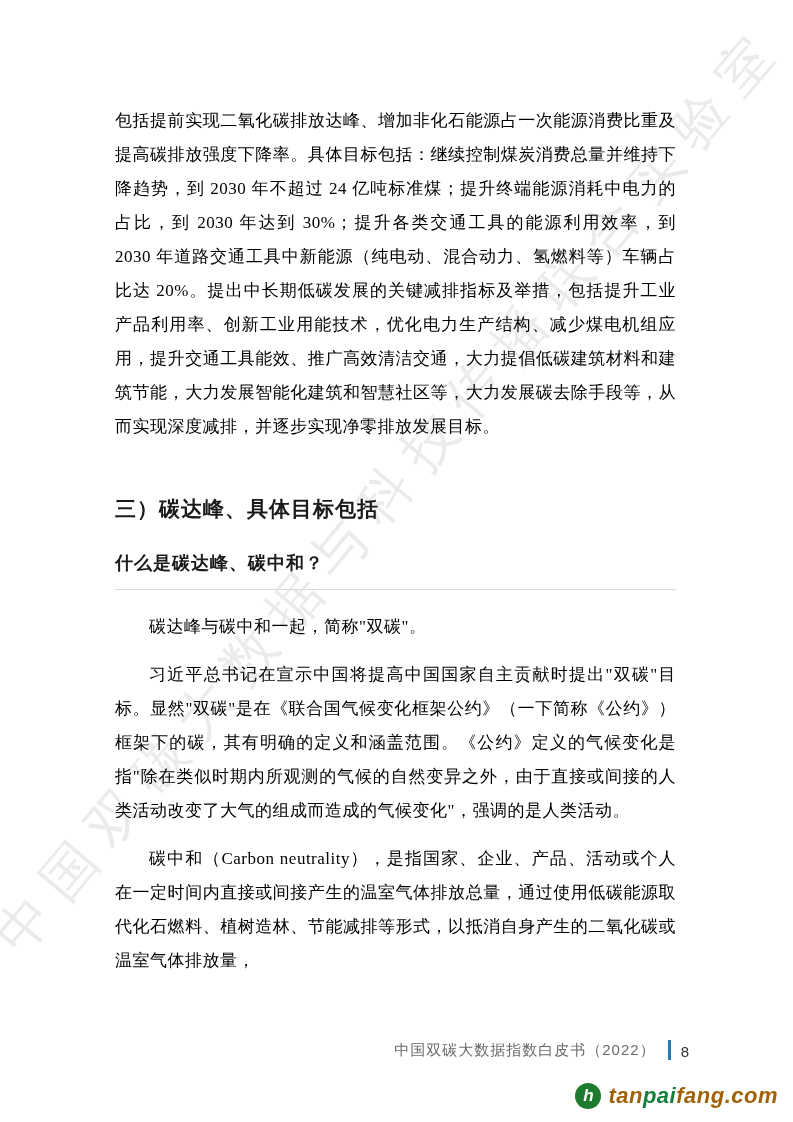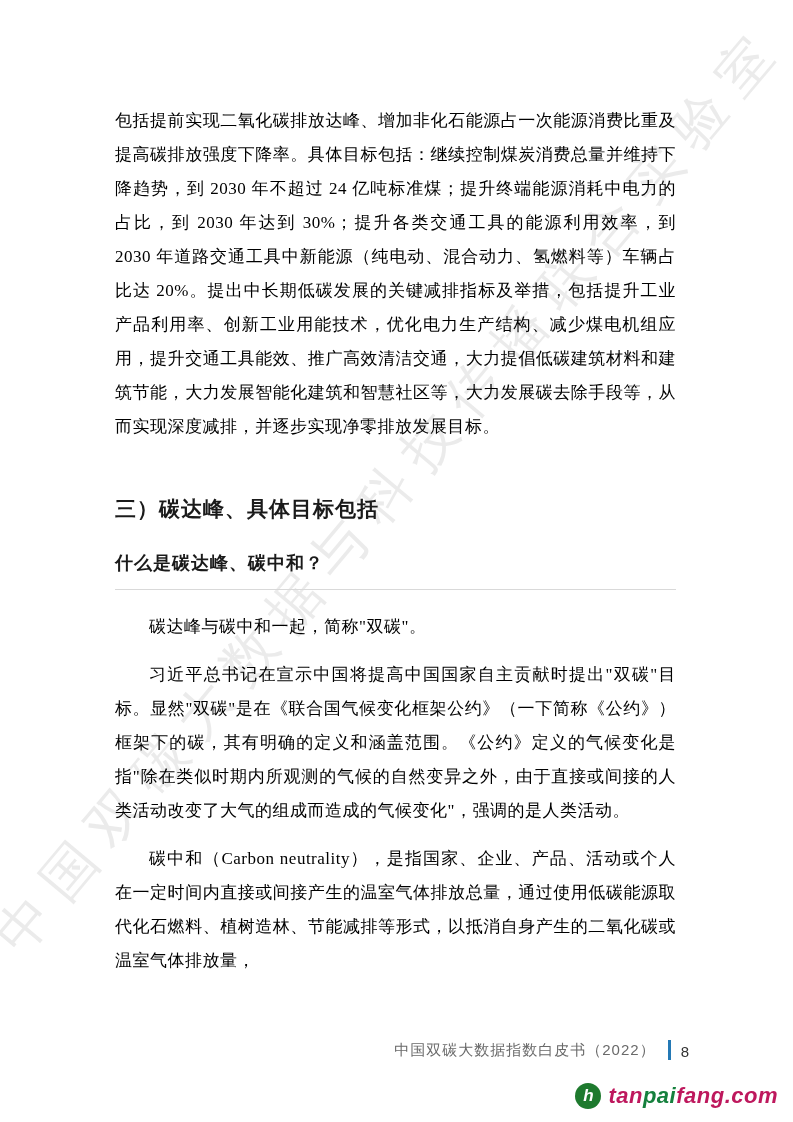--- a/index.html
+++ b/index.html
@@ -103,21 +103,21 @@
     line-height: 26px;
     text-align: center;
     margin-right: 7px;
   }
   .logo-text {
     font-size: 22px;
     font-weight: bold;
     font-style: italic;
     letter-spacing: 0.5px;
   }
-  .logo-green { color: #be185d; }
+  .logo-green { color: #a16207; }
   .logo-blue { color: #15803d; }
 </style>
 </head>
 <body>
 
 <div class="page">
 
   <div class="watermark">中国双碳大数据与科技传播联合实验室</div>
 
   <div class="content">

